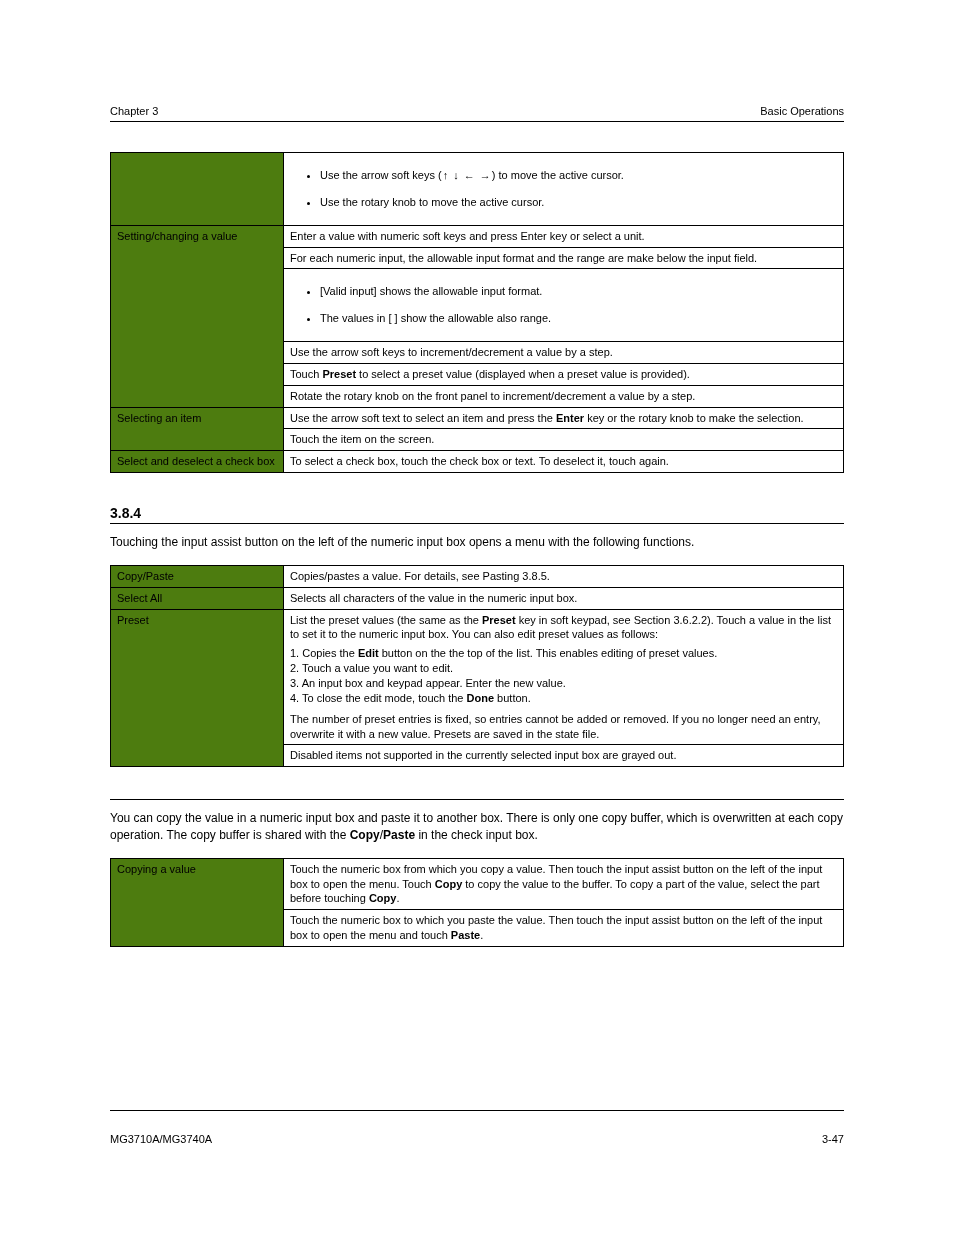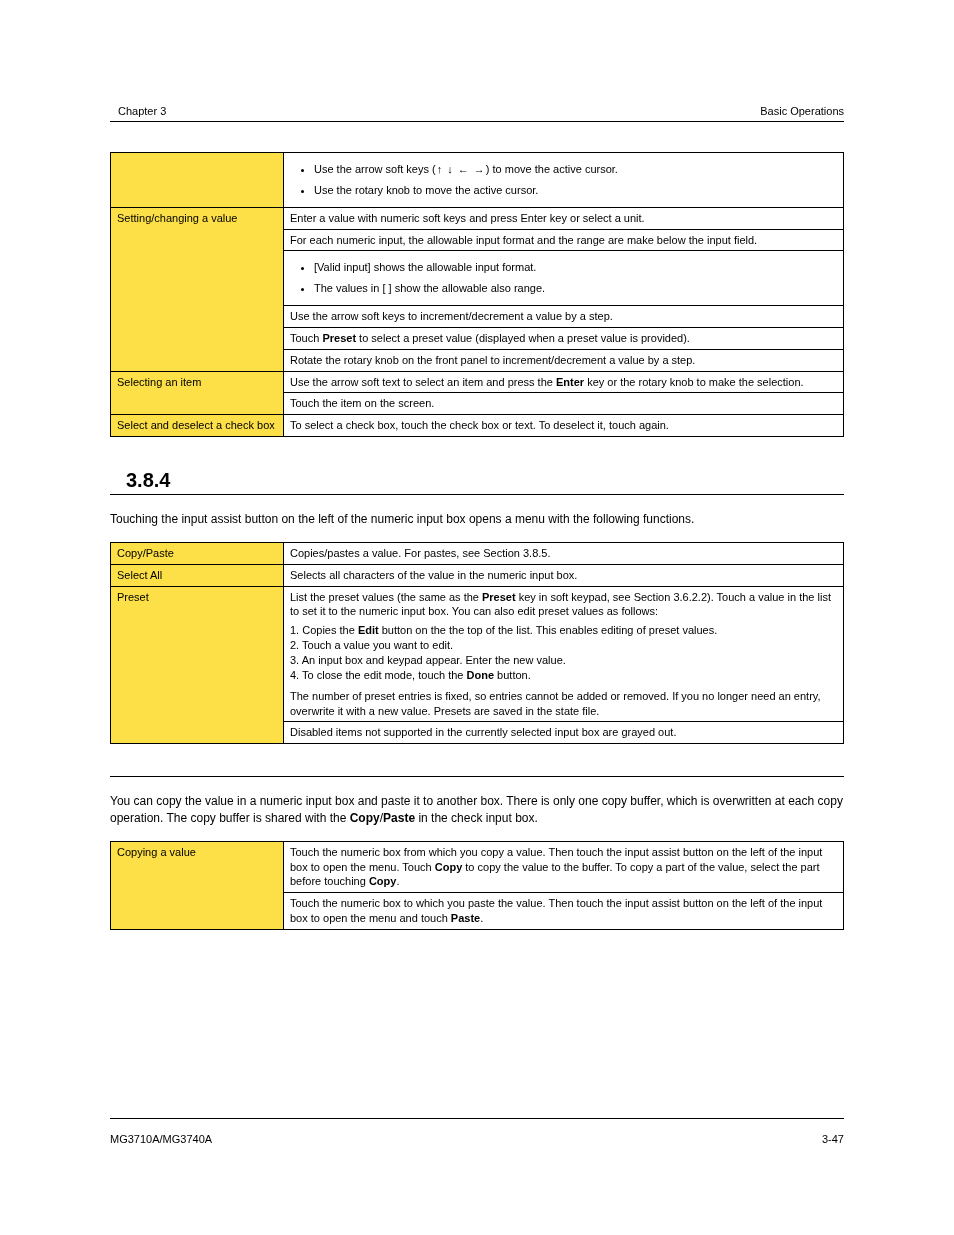--- a/index.html
+++ b/index.html
@@ -15,85 +15,83 @@
     height: 1235px;
     position: relative;
     box-sizing: border-box;
     padding: 105px 110px 0 110px;
   }
   .header-line {
     display: flex;
     justify-content: space-between;
     font-size: 11px;
     margin-bottom: 4px;
-    margin-left: 8px;
   }
   .hr {
     border: none;
     border-top: 1px solid #000;
     margin: 0 0 30px 0;
   }
   .section-heading {
-    font-size: 20px;
+    font-size: 14px;
     font-weight: bold;
     display: flex;
     gap: 18px;
     margin-bottom: 2px;
-    margin-left: 16px;
   }
   .section-rule {
     border: none;
     border-top: 1px solid #000;
     margin: 2px 0 10px 0;
   }
   .section-desc {
     font-size: 12px;
-    margin: 16px 0 14px 0;
+    margin: 4px 0 14px 0;
     line-height: 1.4;
   }
   table.ref {
     border-collapse: collapse;
     width: 100%;
     margin-bottom: 32px;
   }
   table.ref td {
     border: 1px solid #000;
     padding: 3px 6px;
     font-size: 11px;
     vertical-align: top;
     line-height: 1.35;
   }
   table.ref td.label {
-    background: #fde047;
+    background: #4d7c0f;
     width: 160px;
   }
   .bullets {
     margin: 0;
     padding-left: 18px;
   }
   .bullets li {
     list-style-type: disc;
-    margin: 6px;
+    margin: 12px;
     padding: 0;
   }
   .arrow {
     font-weight: bold;
     display: inline-block;
     padding: 0 1px;
   }
   .footer {
     position: absolute;
     left: 110px;
     right: 110px;
     bottom: 90px;
     border-top: 1px solid #000;
     display: flex;
     justify-content: space-between;
     font-size: 11px;
-    padding-top: 14px;
+    padding-top: 22px;
   }
   .sec-num { white-space: nowrap; }
   .sec-title {}
   .inline-bold { font-weight: bold; }
 </style>
 </head>
 <body>
 
 <div class="page">
 
@@ -159,21 +157,21 @@
   <div class="section-heading">
     <span class="sec-num">3.8.4</span>
   </div>
   <hr class="section-rule">
   <div class="section-desc">Touching the input assist button on the left of the numeric input box opens a menu with the following functions.</div>
 
   <table class="ref">
     <tbody>
         <tr>
       <td class="label">Copy/Paste</td>
-      <td>Copies/pastes a value. For pastes, see Section 3.8.5.</td>
+      <td>Copies/pastes a value. For details, see Pasting 3.8.5.</td>
     </tr>
     <tr>
       <td class="label">Select All</td>
       <td>Selects all characters of the value in the numeric input box.</td>
     </tr>
     <tr>
       <td class="label" rowspan="2">Preset</td>
       <td>
         <span><span>List the preset values (the same as the </span><span class="inline-bold">Preset</span><span> key in soft keypad, see Section 3.6.2.2). Touch a value in the list to set it to the numeric input box. You can also edit preset values as follows:
 </span></span>

